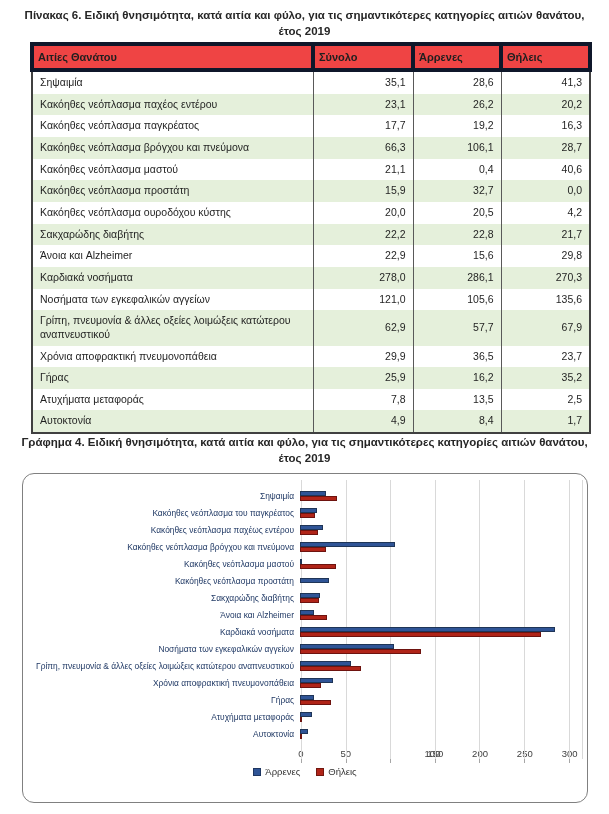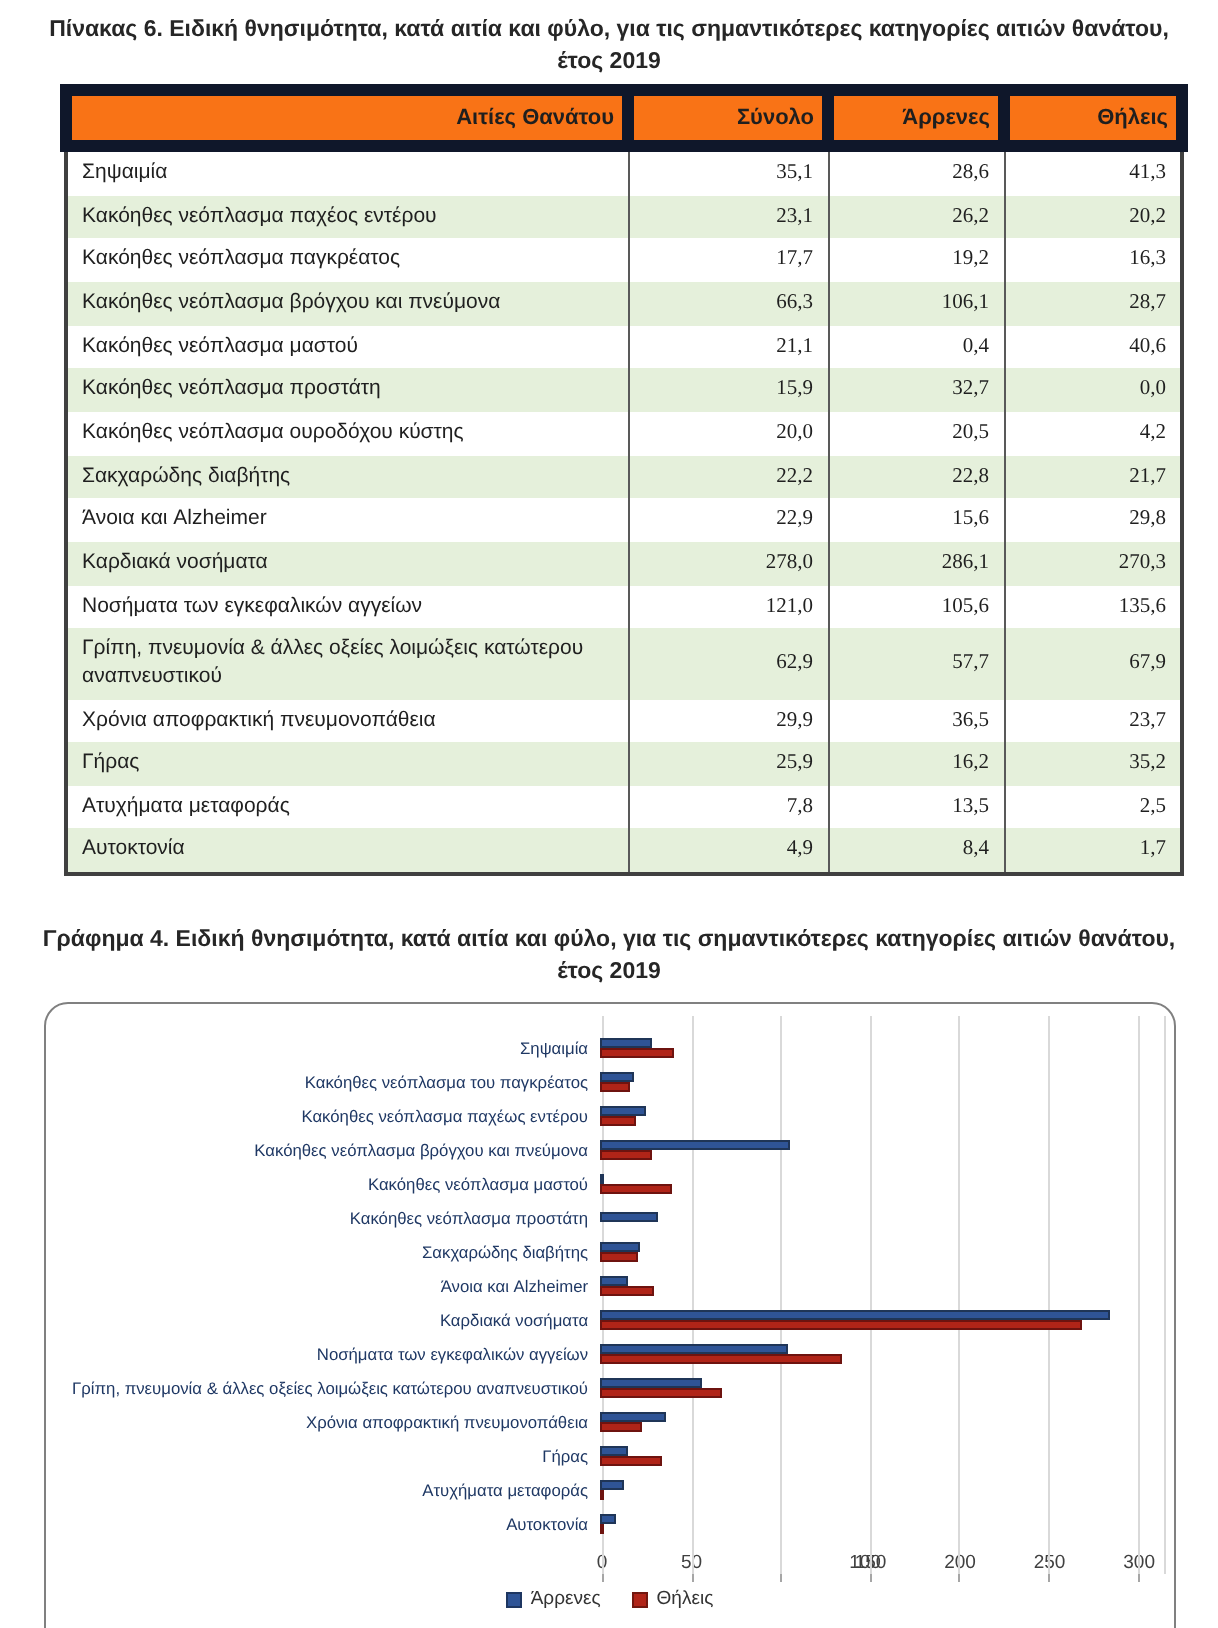--- a/index.html
+++ b/index.html
@@ -16,32 +16,32 @@
   table.mortality {
     border-collapse:collapse; table-layout:fixed;
     width:558px; margin:3px 0 0 30px;
     border:2px solid #404040;
   }
   table.mortality col.c-cause  { width:281px; }
   table.mortality col.c-total  { width:100px; }
   table.mortality col.c-male   { width:88px; }
   table.mortality col.c-female { width:89px; }
   table.mortality th {
-    background:#f97316; color:#1f1f1f; font-size:11px; font-weight:bold;
-    border:6px solid #0f172a; padding:5px 4px; text-align:right;
+    background:#ef4444; color:#1f1f1f; font-size:11px; font-weight:bold;
+    border:4px solid #0f172a; padding:5px 4px; text-align:left;
   }
   table.mortality td {
     font-size:10.5px; color:#1f1f1f; padding:4px 7px; line-height:1.3;
     border-left:1px solid #595959;
   }
   table.mortality td:first-child { border-left:none; text-align:left; }
-  table.mortality td.num { text-align:right;font-family:Liberation Serif, serif; }
+  table.mortality td.num { text-align:right; }
   table.mortality tbody tr:nth-child(even) { background:#E5F0DB; }
   
-  .chart-title { margin-top:24px; }
+  .chart-title { }
   .chart-box {
     width:566px; height:330px; margin:7px 0 0 22px;
     border:1.4px solid #808080; border-radius:12px;
     position:relative; background:#ffffff;
   }
   .chart-inner { position:absolute; left:6px; top:13px; right:6px; }
   .c-row { display:flex; align-items:center; height:17px; }
   .c-label {
     width:272px; text-align:right; padding-right:6px;
     font-size:8.4px; color:#1F3864; white-space:nowrap; overflow:hidden;

